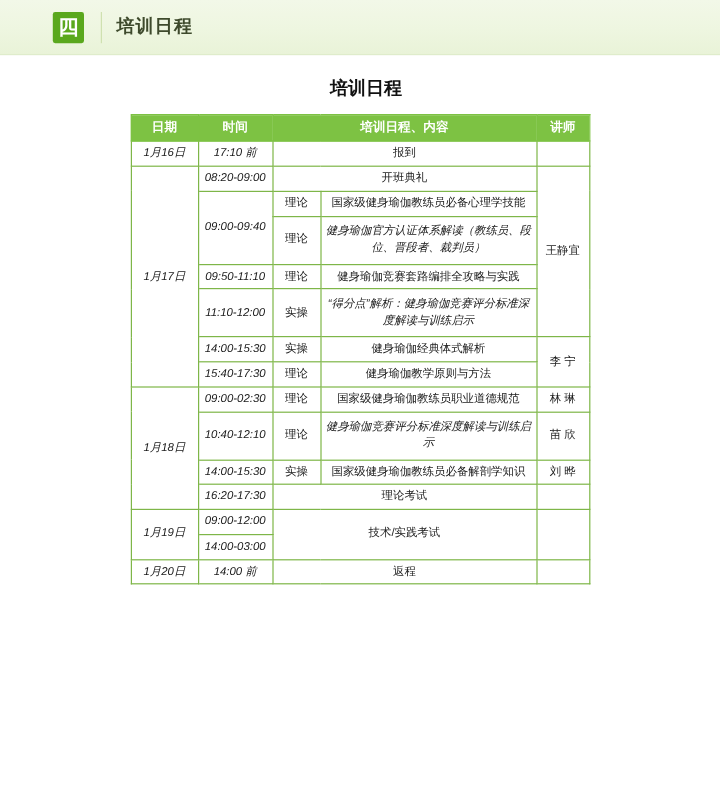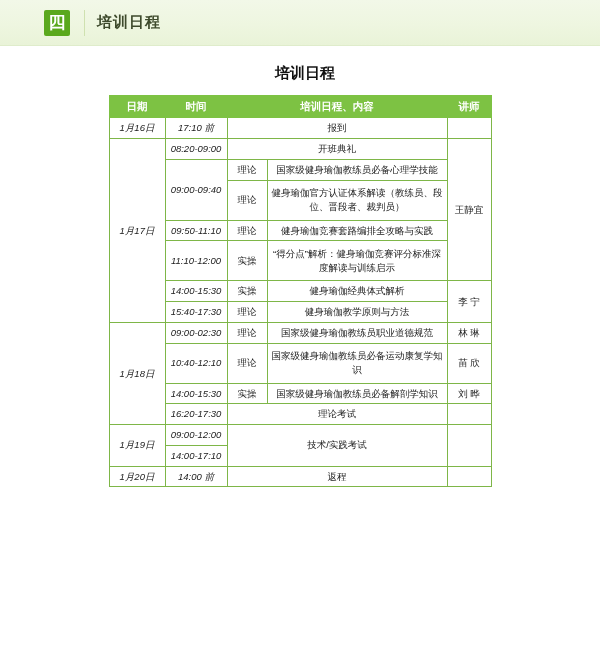--- a/index.html
+++ b/index.html
@@ -86,21 +86,21 @@
     border-color: #7dc243;
   }
   .c-date  { width: 56px; }
   .c-time  { width: 62px; }
   .c-form  { width: 40px; }
   .c-cont  { width: 180px; }
   .c-teach { width: 44px; }
 
   td.date-cell { font-size: 9.5px; }
   td.content-cell { padding-left: 4px; padding-right: 4px; }
-  td.tall { height: 40px; }
+  td.tall { height: 40px; font-style: italic; }
   .nowrap { white-space: nowrap; font-style: italic; }
 </style>
 </head>
 <body>
 
 <div class="page">
 
   <div class="header">
     <div class="logo">四</div>
     <div class="header-divider"></div>
@@ -181,21 +181,21 @@
           <td class="date-cell nowrap" rowspan="4">1月18日</td>
           <td class="nowrap">09:00-02:30</td>
           <td>理论</td>
           <td class="content-cell">国家级健身瑜伽教练员职业道德规范</td>
           <td>林 琳</td>
         </tr>
 
         <tr>
           <td class="nowrap">10:40-12:10</td>
           <td>理论</td>
-          <td class="content-cell tall">国家级健身瑜伽教练员必备运动康复学知识</td>
+          <td class="content-cell tall">健身瑜伽竞赛评分标准深度解读与训练启示</td>
           <td>苗 欣</td>
         </tr>
 
         <tr>
           <td class="nowrap">14:00-15:30</td>
           <td>实操</td>
           <td class="content-cell">国家级健身瑜伽教练员必备解剖学知识</td>
           <td>刘 晔</td>
         </tr>
 
@@ -205,21 +205,21 @@
           <td></td>
         </tr>
 
         <tr>
           <td class="date-cell nowrap" rowspan="2">1月19日</td>
           <td class="nowrap">09:00-12:00</td>
           <td colspan="2" class="content-cell" rowspan="2">技术/实践考试</td>
           <td rowspan="2"></td>
         </tr>
         <tr>
-          <td class="nowrap">14:00-17:10</td>
+          <td class="nowrap">14:00-03:00</td>
         </tr>
 
         <tr>
           <td class="date-cell nowrap">1月20日</td>
           <td class="nowrap">14:00 前</td>
           <td colspan="2" class="content-cell">返程</td>
           <td></td>
         </tr>
       </tbody>
     </table>

